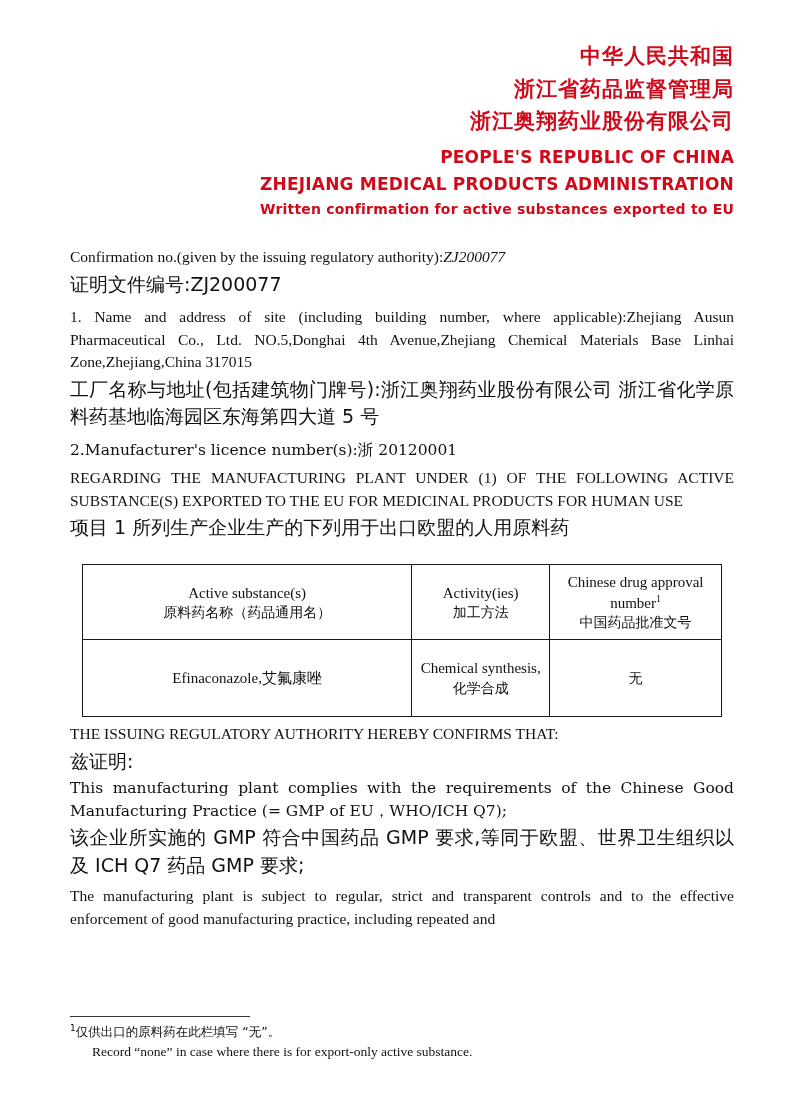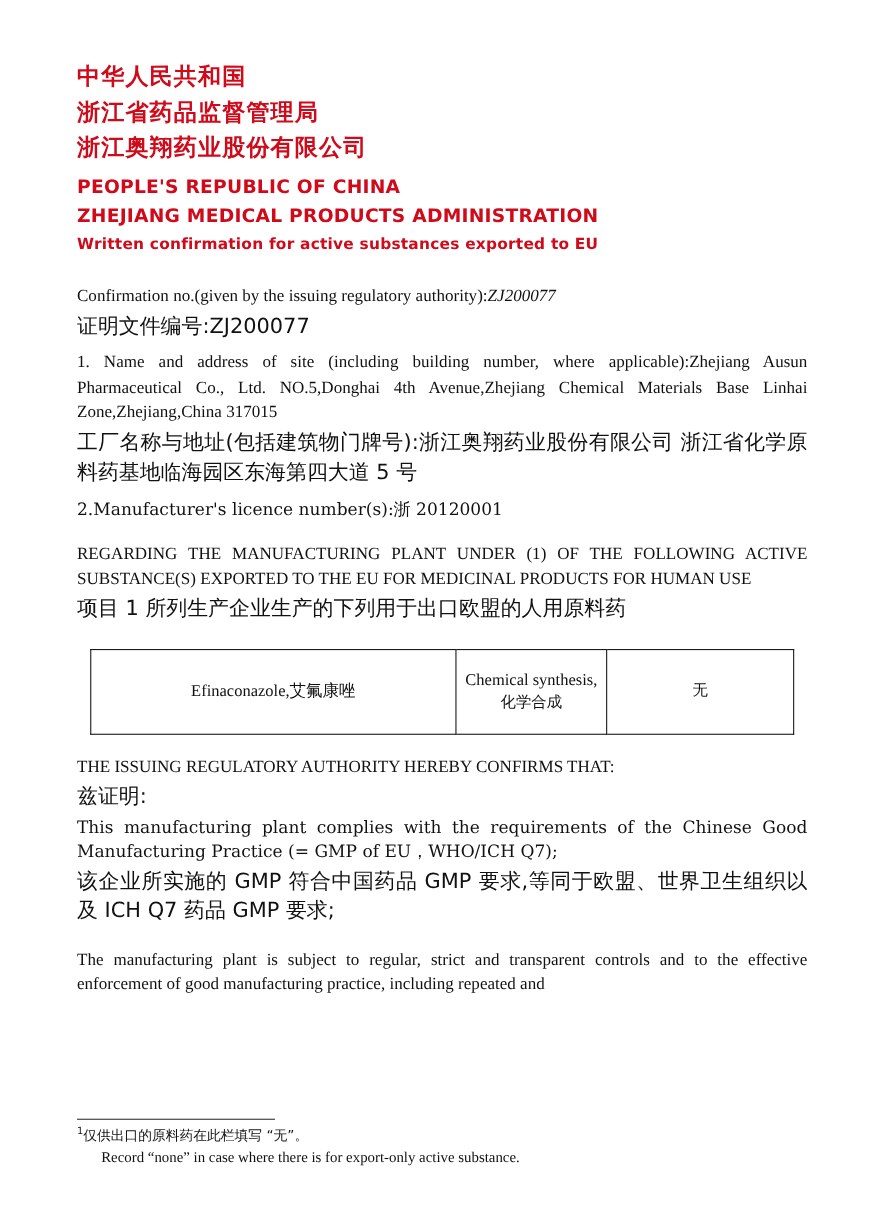--- a/index.html
+++ b/index.html
@@ -17,23 +17,22 @@
   .page {
     position: relative;
     width: 800px;
     height: 1100px;
     box-sizing: border-box;
     padding: 40px 66px 0 70px;
   }
 
   
   .header {
-    text-align: left;
+    text-align: right;
     color: #d0021b;
-    margin-top: 13px;
   }
   .header .cn-line {
     font-family: "DejaVu Sans", sans-serif;
     font-weight: bold;
     font-size: 21px;
     letter-spacing: 1px;
     line-height: 1.55;
     color: #cf0a1a;
   }
   .header .en-line {
@@ -53,21 +52,21 @@
   .body-block {
     margin-top: 26px;
     font-size: 15.5px;
     line-height: 1.45;
   }
   .p {
     margin: 0 0 2px 0;
     text-align: justify;
   }
   .p.gap { margin-top: 8px; }
-  .p.gap-lg { margin-top: 19px; }
+  .p.gap-lg { margin-top: 6px; }
   .cn {
     font-family: "DejaVu Sans", sans-serif;
     font-size: 19px;
   }
   .mix-cn {
     font-family: "DejaVu Serif", serif;
   }
 
   .confirm-line {
     font-size: 15.5px;
@@ -163,20 +162,34 @@
     <div class="p gap justify">1. Name and address of site (including building number, where applicable):Zhejiang Ausun Pharmaceutical Co., Ltd.     NO.5,Donghai 4th Avenue,Zhejiang Chemical Materials Base Linhai Zone,Zhejiang,China 317015</div>
     <div class="p cn justify">工厂名称与地址(包括建筑物门牌号):浙江奥翔药业股份有限公司    浙江省化学原料药基地临海园区东海第四大道 5 号</div>
 
     <div class="p gap mix-cn">2.Manufacturer's licence number(s):浙 20120001</div>
 
     <div class="p gap-lg justify">REGARDING THE MANUFACTURING PLANT UNDER (1) OF THE FOLLOWING ACTIVE SUBSTANCE(S) EXPORTED TO THE EU FOR MEDICINAL PRODUCTS FOR HUMAN USE</div>
     <div class="p cn">项目 1 所列生产企业生产的下列用于出口欧盟的人用原料药</div>
 
     <table class="subst">
       <tbody>
+          <tr>
+        <td class="c1">
+          <div>Active substance(s)</div>
+          <div class="cntext">原料药名称（药品通用名）</div>
+        </td>
+        <td class="c2">
+          <div>Activity(ies)</div>
+          <div class="cntext">加工方法</div>
+        </td>
+        <td class="c3">
+          <div><span>Chinese drug approval number</span><span class="sup">1</span></div>
+          <div class="cntext">中国药品批准文号</div>
+        </td>
+      </tr>
       <tr class="data">
         <td class="c1">Efinaconazole,艾氟康唑</td>
         <td class="c2">
           <span>Chemical synthesis,</span><span class="cntext">化学合成</span>
         </td>
         <td class="c3 cntext">无</td>
       </tr>
     </tbody>
       </table>
 

